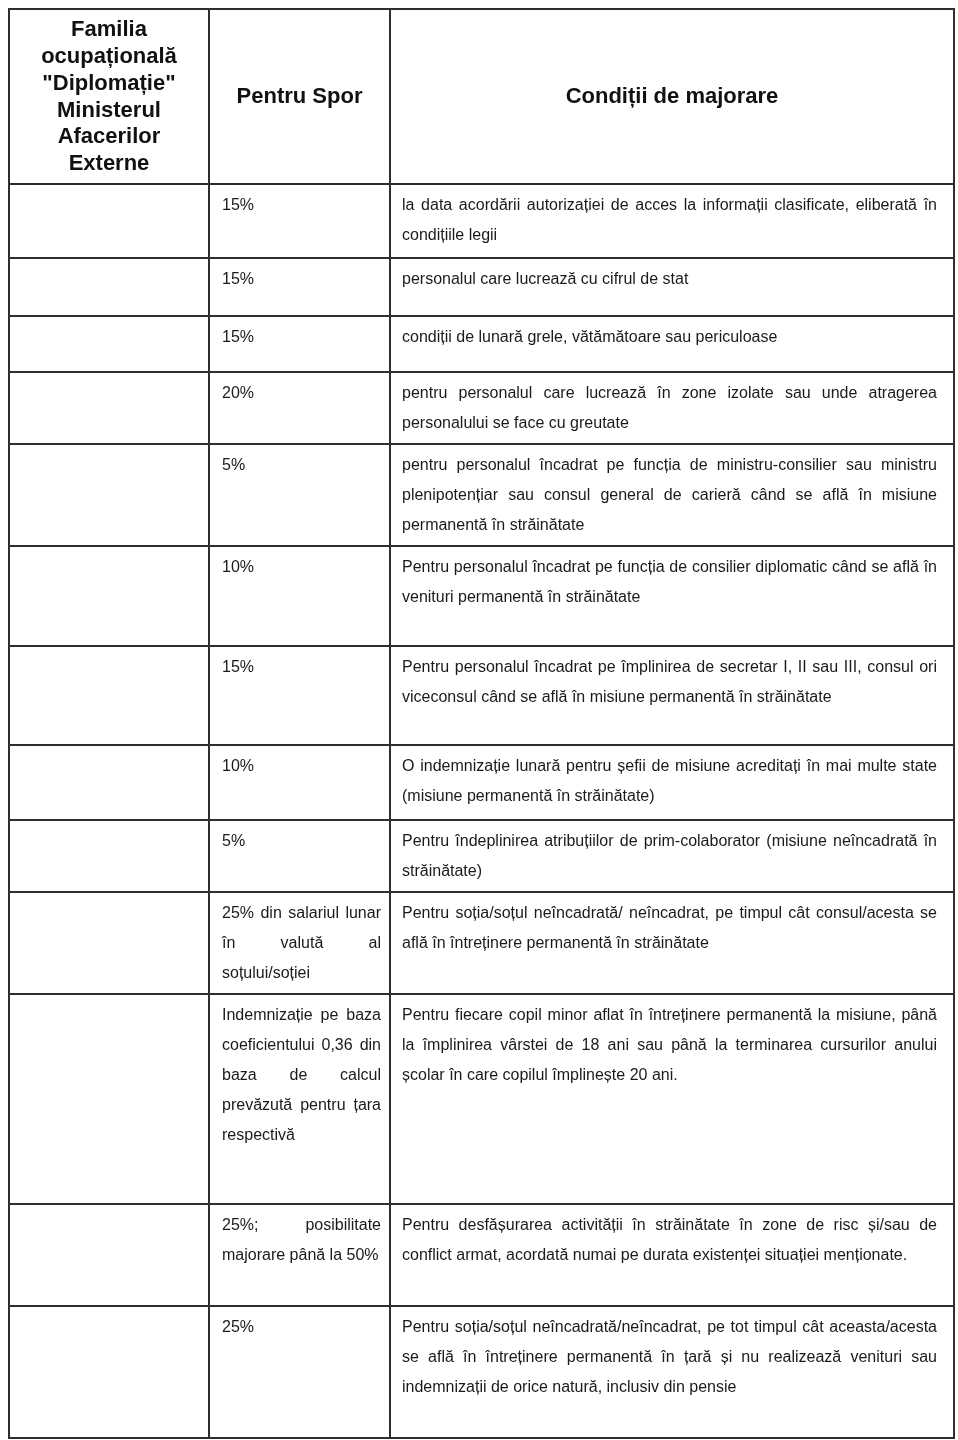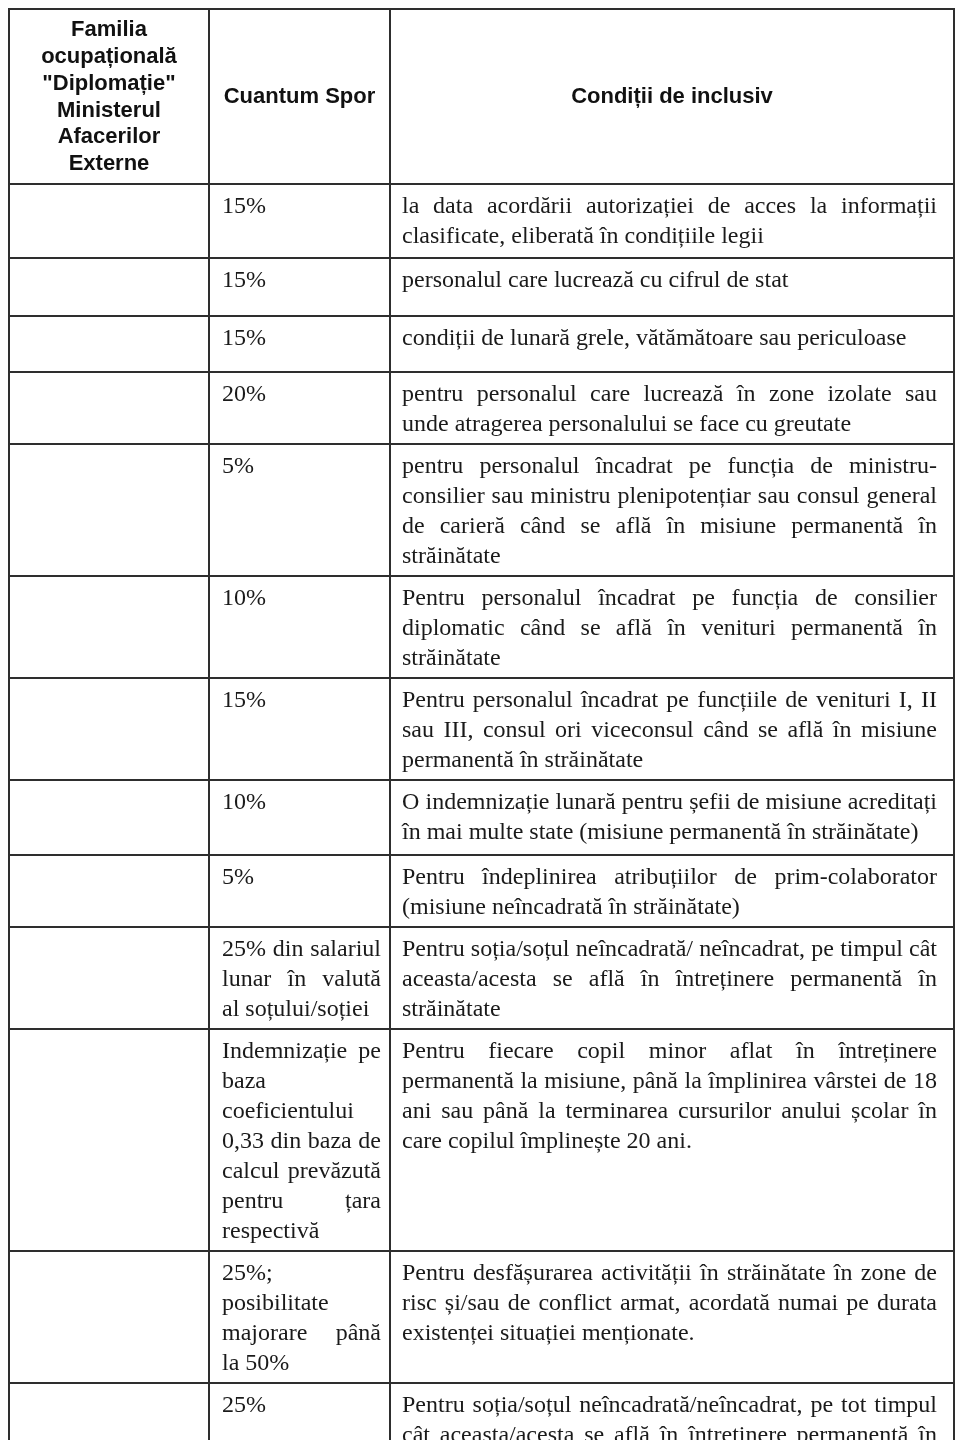--- a/index.html
+++ b/index.html
@@ -45,26 +45,25 @@
     line-height: 1.22;
     text-align: center;
     vertical-align: middle;
     padding: 4px 12px;
     color: #111111;
   }
   table.spor-table th.col2 { line-height: 1.3; }
 
   
   table.spor-table td {
-    font-size: 24px;
+    font-size: 16px;
     line-height: 30px;
     vertical-align: top;
     text-align: justify;
     padding: 5px 8px 5px 11px;
-    font-family: Liberation Serif, serif;
   }
   table.spor-table td.col1 { padding: 0; }
   table.spor-table td.col2 { padding: 5px 8px 5px 12px; }
   table.spor-table td.col3 { padding: 5px 16px 5px 11px; }
 
   
   table.spor-table tr:nth-child(1)  { height: 175px; }
   table.spor-table tr:nth-child(2)  { height: 74px; }
   table.spor-table tr:nth-child(3)  { height: 58px; }
   table.spor-table tr:nth-child(4)  { height: 56px; }
@@ -85,22 +84,22 @@
 <div class="page">
   <table class="spor-table">
     <colgroup>
       <col class="c1">
       <col class="c2">
       <col class="c3">
     </colgroup>
     <tbody>
       <tr>
         <th class="col1">Familia ocupațională "Diplomație" Ministerul Afacerilor Externe</th>
-        <th class="col2">Cuantum Spor</th>
-        <th class="col3">Condiții de inclusiv</th>
+        <th class="col2">Pentru Spor</th>
+        <th class="col3">Condiții de majorare</th>
       </tr>
       <tr>
         <td class="col1"></td>
         <td class="col2">15%</td>
         <td class="col3">la data acordării autorizației de acces la informații clasificate, eliberată în condițiile legii</td>
       </tr>
       <tr>
         <td class="col1"></td>
         <td class="col2">15%</td>
         <td class="col3">personalul care lucrează cu cifrul de stat</td>
@@ -121,40 +120,40 @@
         <td class="col3">pentru personalul încadrat pe funcția de ministru-consilier sau ministru plenipotențiar sau consul general de carieră când se află în misiune permanentă în străinătate</td>
       </tr>
       <tr>
         <td class="col1"></td>
         <td class="col2">10%</td>
         <td class="col3">Pentru personalul încadrat pe funcția de consilier diplomatic când se află în venituri permanentă în străinătate</td>
       </tr>
       <tr>
         <td class="col1"></td>
         <td class="col2">15%</td>
-        <td class="col3">Pentru personalul încadrat pe funcțiile de venituri I, II sau III, consul ori viceconsul când se află în misiune permanentă în străinătate</td>
+        <td class="col3">Pentru personalul încadrat pe împlinirea de secretar I, II sau III, consul ori viceconsul când se află în misiune permanentă în străinătate</td>
       </tr>
       <tr>
         <td class="col1"></td>
         <td class="col2">10%</td>
         <td class="col3">O indemnizație lunară pentru șefii de misiune acreditați în mai multe state (misiune permanentă în străinătate)</td>
       </tr>
       <tr>
         <td class="col1"></td>
         <td class="col2">5%</td>
         <td class="col3">Pentru îndeplinirea atribuțiilor de prim-colaborator (misiune neîncadrată în străinătate)</td>
       </tr>
       <tr>
         <td class="col1"></td>
         <td class="col2">25% din salariul lunar în valută al soțului/soției</td>
-        <td class="col3">Pentru soția/soțul neîncadrată/ neîncadrat, pe timpul cât aceasta/acesta se află în întreținere permanentă în străinătate</td>
+        <td class="col3">Pentru soția/soțul neîncadrată/ neîncadrat, pe timpul cât consul/acesta se află în întreținere permanentă în străinătate</td>
       </tr>
       <tr>
         <td class="col1"></td>
-        <td class="col2">Indemnizație pe baza coeficientului 0,33 din baza de calcul prevăzută pentru țara respectivă</td>
+        <td class="col2">Indemnizație pe baza coeficientului 0,36 din baza de calcul prevăzută pentru țara respectivă</td>
         <td class="col3">Pentru fiecare copil minor aflat în întreținere permanentă la misiune, până la împlinirea vârstei de 18 ani sau până la terminarea cursurilor anului școlar în care copilul împlinește 20 ani.</td>
       </tr>
       <tr>
         <td class="col1"></td>
         <td class="col2">25%; posibilitate majorare până la 50%</td>
         <td class="col3">Pentru desfășurarea activității în străinătate în zone de risc și/sau de conflict armat, acordată numai pe durata existenței situației menționate.</td>
       </tr>
       <tr>
         <td class="col1"></td>
         <td class="col2">25%</td>

